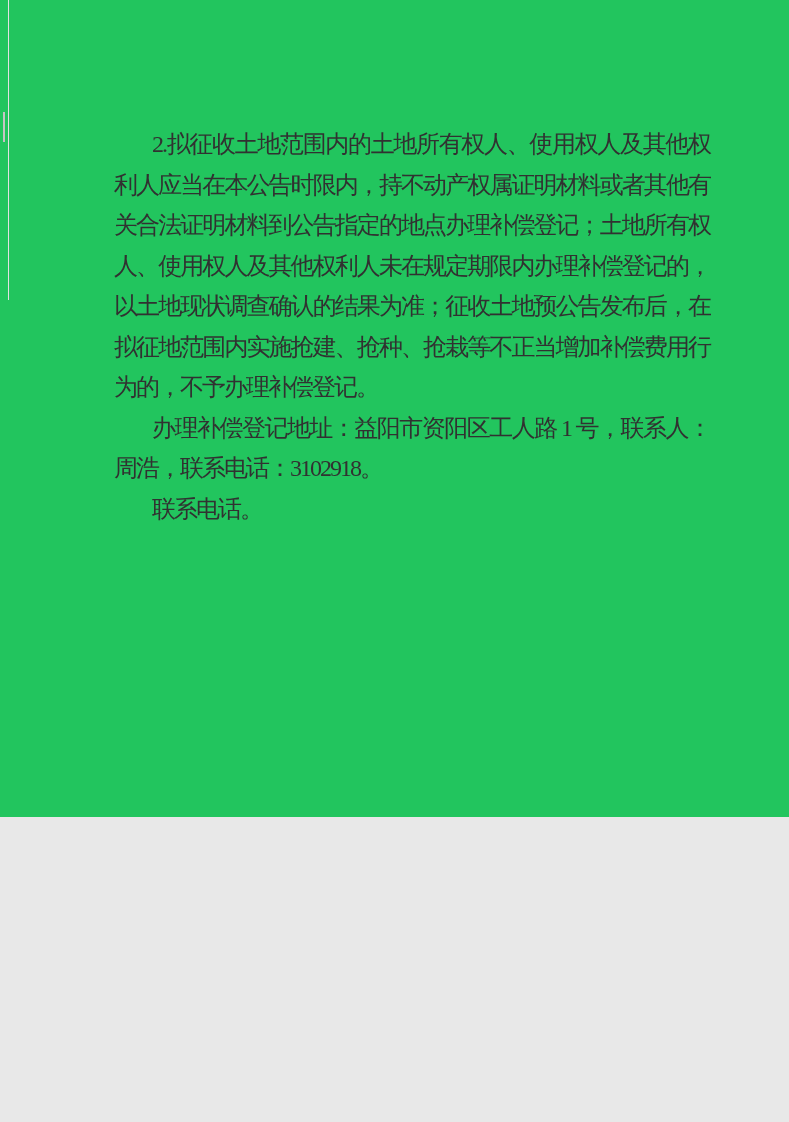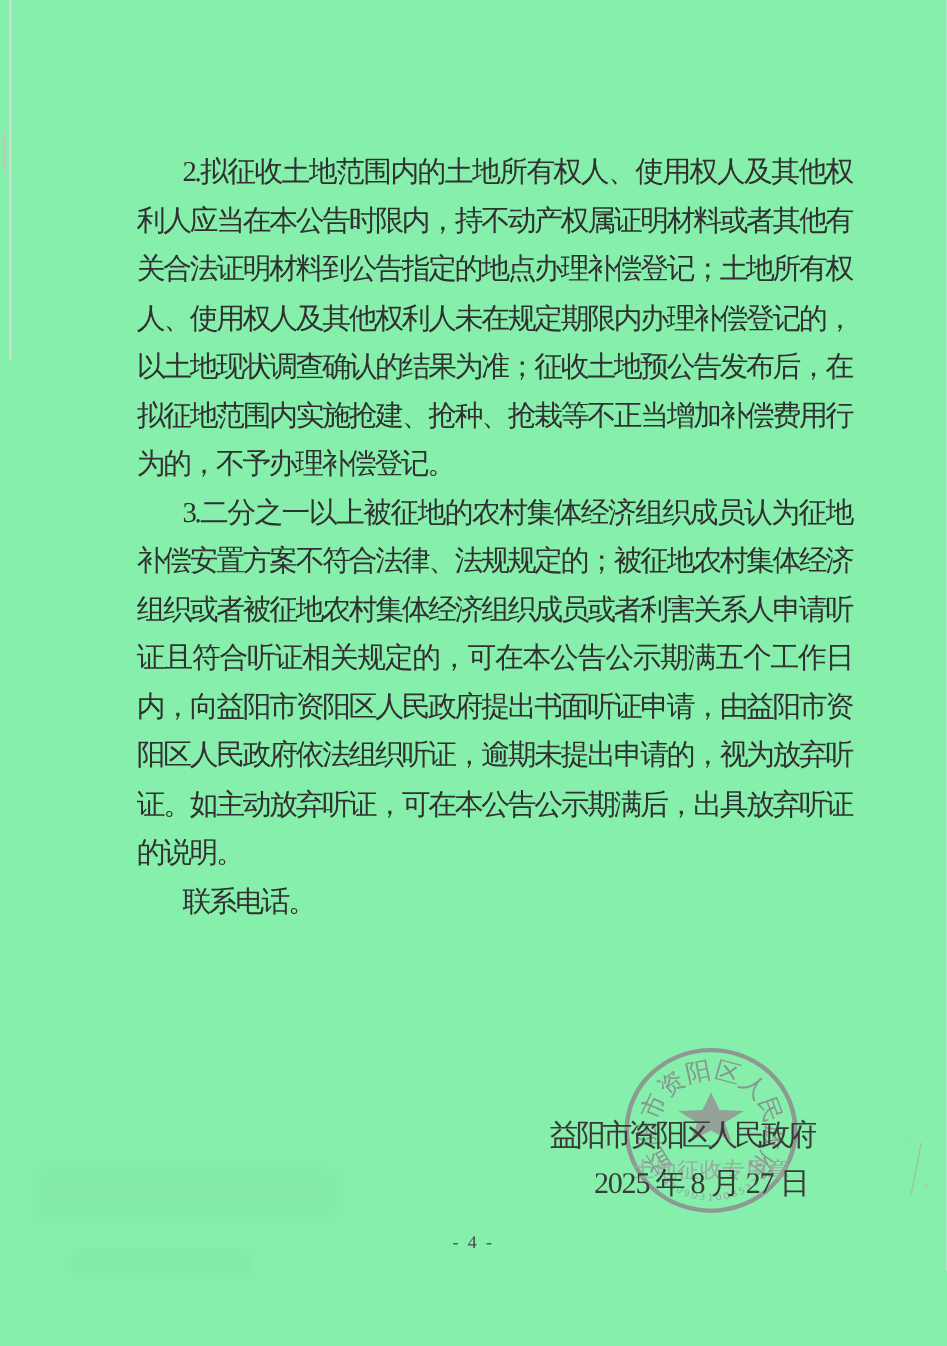--- a/index.html
+++ b/index.html
@@ -1,19 +1,19 @@
 <!DOCTYPE html>
 <html><head>
 <meta charset="utf-8">
 <style>
   html,body{margin:0;padding:0;background:#e8e8e8;}
   .page{
     position:relative;
-    width:789px;height:1122px;
-    background:#86efac;
+    width:789px;height:817px;
+    background:#22c55e;
     overflow:hidden;
     font-family:"Liberation Serif","DejaVu Serif",serif;
     color:#303030;
   }
   
   .body-text{
     position:absolute;
     left:114px;top:124px;width:596px;
     font-size:24px;
     line-height:40.5px;
@@ -97,21 +97,21 @@
 
 <div class="page">
 
   <div class="edge-line"></div>
   <div class="edge-tick"></div>
   <div class="smudge1"></div>
   <div class="smudge2"></div>
 
   <div class="body-text">
     <p class="para">2.拟征收土地范围内的土地所有权人、使用权人及其他权利人应当在本公告时限内，持不动产权属证明材料或者其他有关合法证明材料到公告指定的地点办理补偿登记；土地所有权人、使用权人及其他权利人未在规定期限内办理补偿登记的，以土地现状调查确认的结果为准；征收土地预公告发布后，在拟征地范围内实施抢建、抢种、抢栽等不正当增加补偿费用行为的，不予办理补偿登记。</p>
-    <p class="para">3.二分之一以上被征地的农村集体经济组织成员认为征地补偿安置方案不符合法律、法规规定的；被征地农村集体经济组织或者被征地农村集体经济组织成员或者利害关系人申请听证且符合听证相关规定的，可在本公告公示期满五个工作日内，向益阳市资阳区人民政府提出书面听证申请，由益阳市资阳区人民政府依法组织听证，逾期未提出申请的，视为放弃听证。如主动放弃听证，可在本公告公示期满后，出具放弃听证的说明。</p>
+    <p class="para">办理补偿登记地址：益阳市资阳区工人路 1 号，联系人：周浩，联系电话：3102918。</p>
     <p class="para">联系电话。</p>
   </div>
 
   <svg class="seal" viewBox="0 0 200 200" preserveAspectRatio="none" aria-hidden="true">
     <circle class="ring" cx="100" cy="100" r="93"></circle>
     <path id="ringPath" d="M 57.6 142.4 A 60 60 0 1 1 142.4 142.4" fill="none"></path>
     <path id="serialPath" d="M 42.7 157.3 A 81 81 0 0 0 157.3 157.3" fill="none"></path>
     <polygon class="star" points="0,-38 9.4,-12.9 36.1,-11.7 15.2,4.9 22.3,30.7 0,16 -22.3,30.7 -15.2,4.9 -36.1,-11.7 -9.4,-12.9" transform="translate(100,87) scale(1,0.82)"></polygon>
     <text class="ring-text">
       <textPath href="#ringPath" startOffset="1">益阳市资阳区人民政府</textPath>

